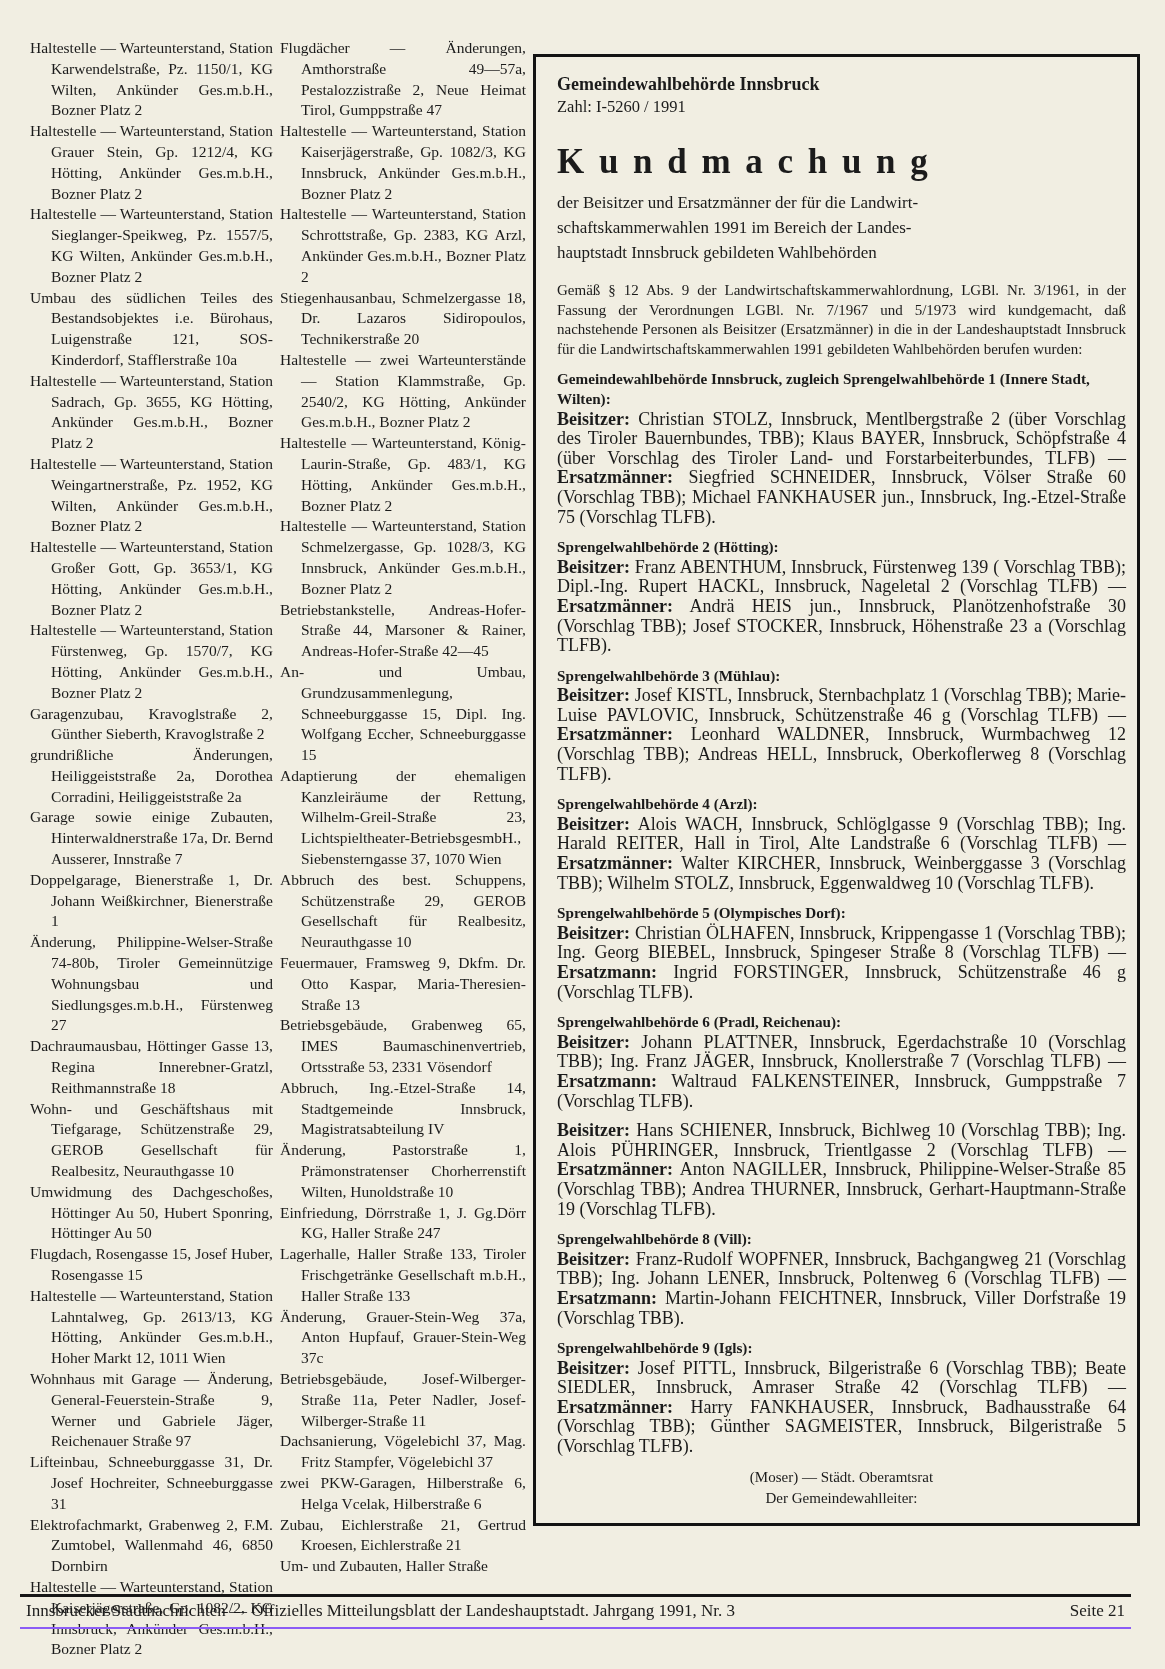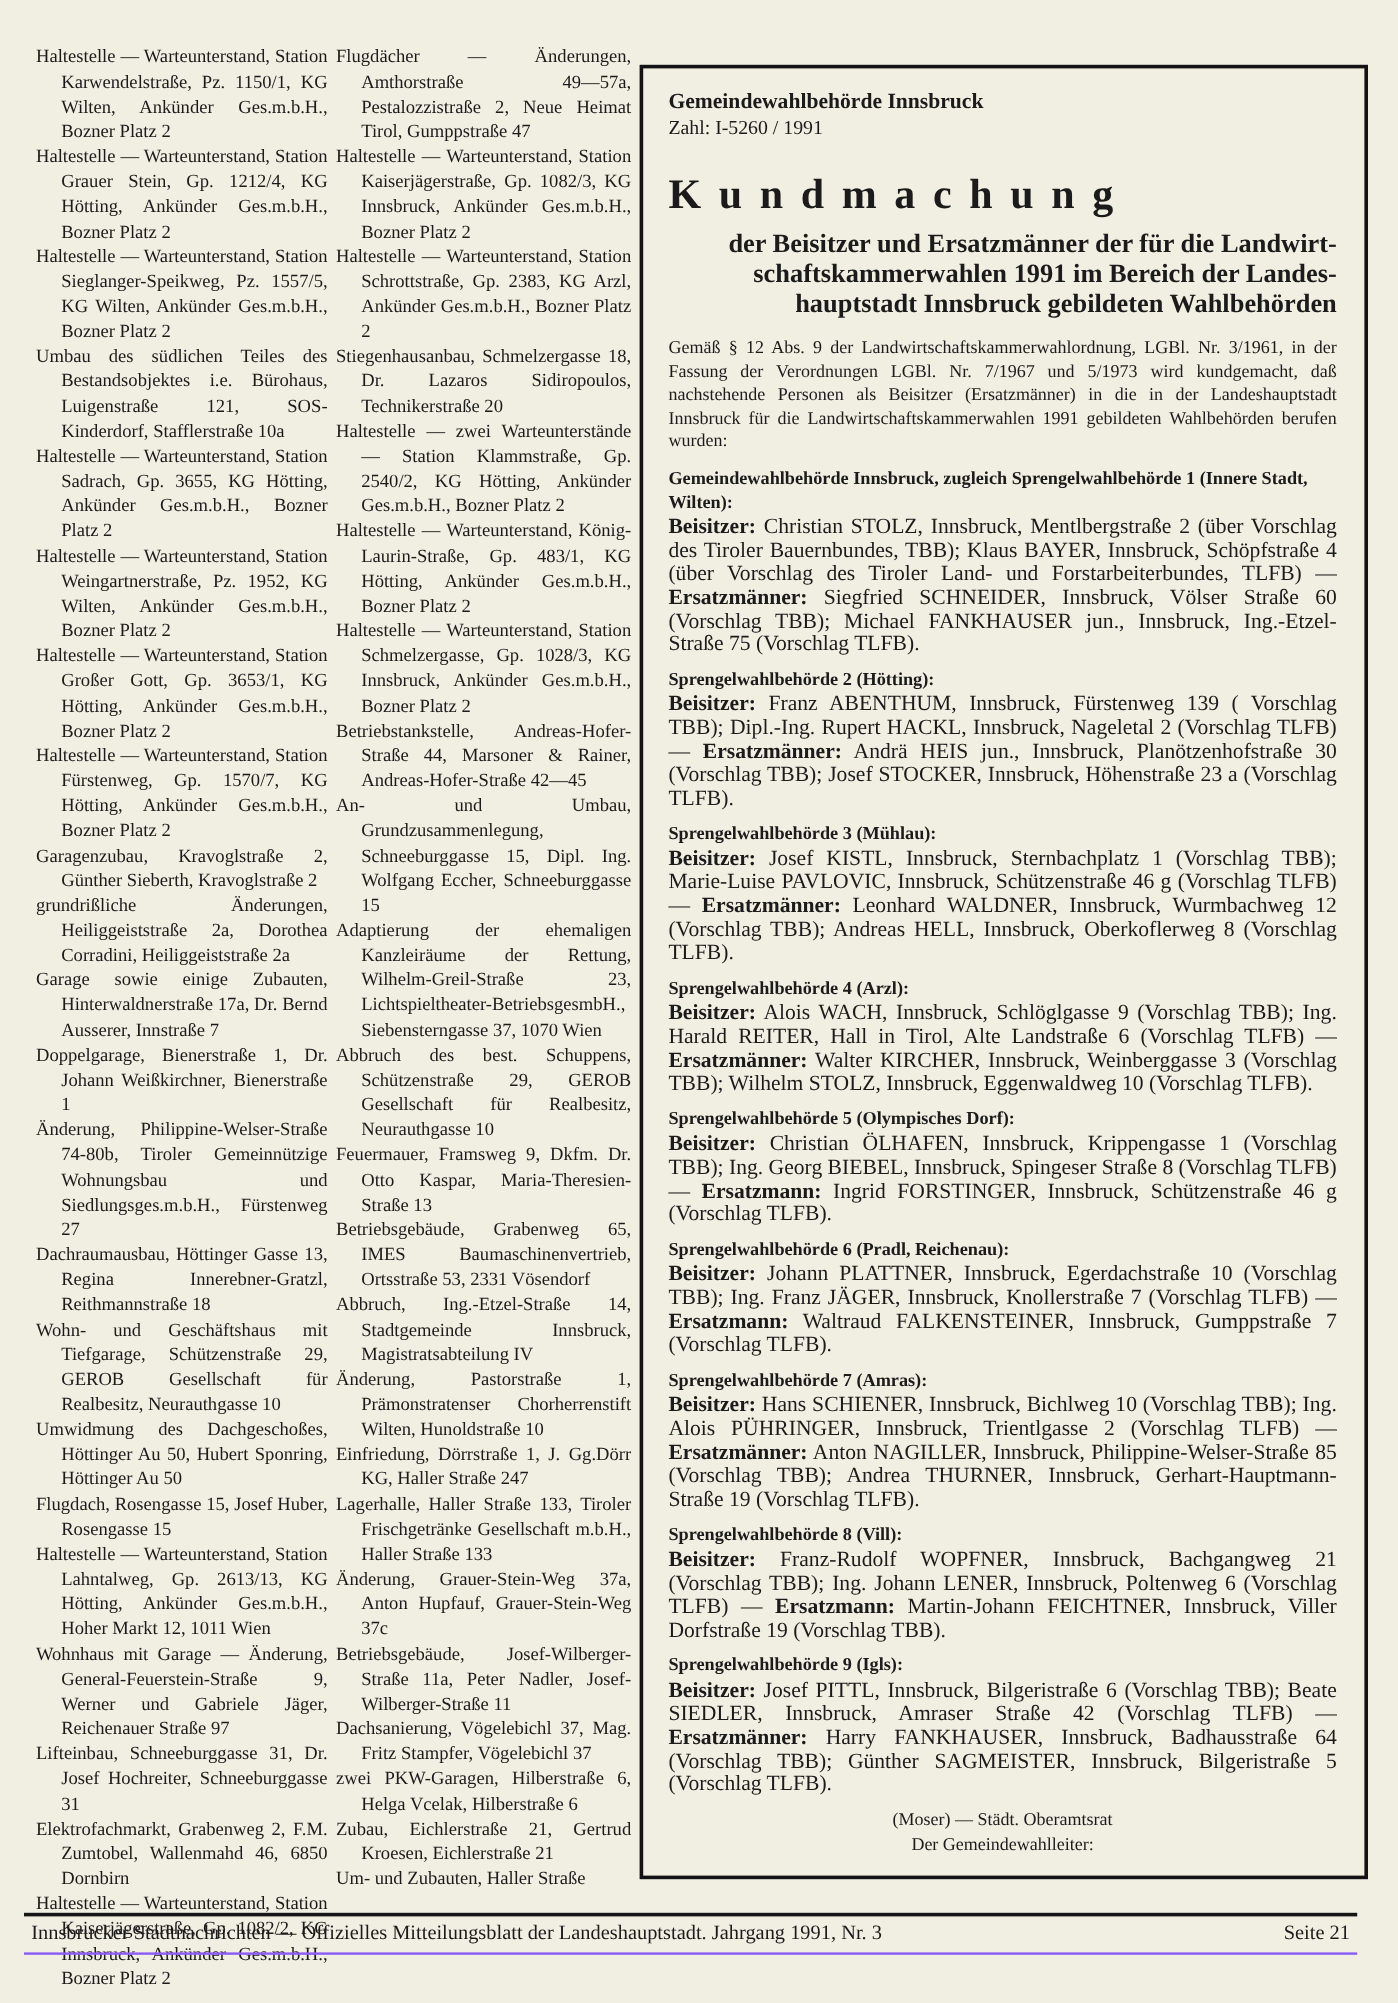--- a/index.html
+++ b/index.html
@@ -29,38 +29,38 @@
     text-align: justify;
     padding-left: 21px;
     text-indent: -21px;
     hyphens: auto; -webkit-hyphens: auto;
   }
   
   .notice {
     flex: 1 1 auto;
     margin-top: 16px;
     border: 3px solid #131313;
-    padding: 16px 23px 14px 21px;
+    padding: 16px 11px 14px 21px;
     background: #f1eee2;
     align-self: flex-start;
   }
   .n-auth { font-weight: bold; font-size: 18px; line-height: 23px; }
   .n-ref  { font-size: 16.5px; line-height: 22px; }
   .n-title {
     text-align: left;
     font-weight: bold;
     font-size: 35px;
     letter-spacing: 0.42em;
     margin: 24px 0 8px 0;
     line-height: 40px;
   }
   .n-subtitle {
-    text-align: right;
-    font-weight: bold;
-    font-size: 22px;
+    text-align: left;
+    font-weight: normal;
+    font-size: 17px;
     line-height: 25px;
     margin-bottom: 16px;
   }
   .n-intro {
     margin: 0 0 10px 0;
     font-size: 15px;
     line-height: 19.6px;
     text-align: justify;
   }
   .section { margin-top: 10px; }
@@ -173,21 +173,20 @@
           </div>
           <div class="section">
             <p class="s-head">Sprengelwahlbehörde 5 (Olympisches Dorf):</p>
             <p class="s-body"><b>Beisitzer:</b><span> Christian ÖLHAFEN, Innsbruck, Krippengasse 1 (Vorschlag TBB); Ing. Georg BIEBEL, Innsbruck, Spingeser Straße 8 (Vorschlag TLFB) — </span><b>Ersatzmann:</b><span> Ingrid FORSTINGER, Innsbruck, Schützenstraße 46 g (Vorschlag TLFB).</span></p>
           </div>
           <div class="section">
             <p class="s-head">Sprengelwahlbehörde 6 (Pradl, Reichenau):</p>
             <p class="s-body"><b>Beisitzer:</b><span> Johann PLATTNER, Innsbruck, Egerdachstraße 10 (Vorschlag TBB); Ing. Franz JÄGER, Innsbruck, Knollerstraße 7 (Vorschlag TLFB) — </span><b>Ersatzmann:</b><span> Waltraud FALKENSTEINER, Innsbruck, Gumppstraße 7 (Vorschlag TLFB).</span></p>
           </div>
           <div class="section">
-            <p class="s-head">Sprengelwahlbehörde 7 (Amras):</p>
             <p class="s-body"><b>Beisitzer:</b><span> Hans SCHIENER, Innsbruck, Bichlweg 10 (Vorschlag TBB); Ing. Alois PÜHRINGER, Innsbruck, Trientlgasse 2 (Vorschlag TLFB) — </span><b>Ersatzmänner:</b><span> Anton NAGILLER, Innsbruck, Philippine-Welser-Straße 85 (Vorschlag TBB); Andrea THURNER, Innsbruck, Gerhart-Hauptmann-Straße 19 (Vorschlag TLFB).</span></p>
           </div>
           <div class="section">
             <p class="s-head">Sprengelwahlbehörde 8 (Vill):</p>
             <p class="s-body"><b>Beisitzer:</b><span> Franz-Rudolf WOPFNER, Innsbruck, Bachgangweg 21 (Vorschlag TBB); Ing. Johann LENER, Innsbruck, Poltenweg 6 (Vorschlag TLFB) — </span><b>Ersatzmann:</b><span> Martin-Johann FEICHTNER, Innsbruck, Viller Dorfstraße 19 (Vorschlag TBB).</span></p>
           </div>
           <div class="section">
             <p class="s-head">Sprengelwahlbehörde 9 (Igls):</p>
             <p class="s-body"><b>Beisitzer:</b><span> Josef PITTL, Innsbruck, Bilgeristraße 6 (Vorschlag TBB); Beate SIEDLER, Innsbruck, Amraser Straße 42 (Vorschlag TLFB) — </span><b>Ersatzmänner:</b><span> Harry FANKHAUSER, Innsbruck, Badhausstraße 64 (Vorschlag TBB); Günther SAGMEISTER, Innsbruck, Bilgeristraße 5 (Vorschlag TLFB).</span></p>
           </div>

